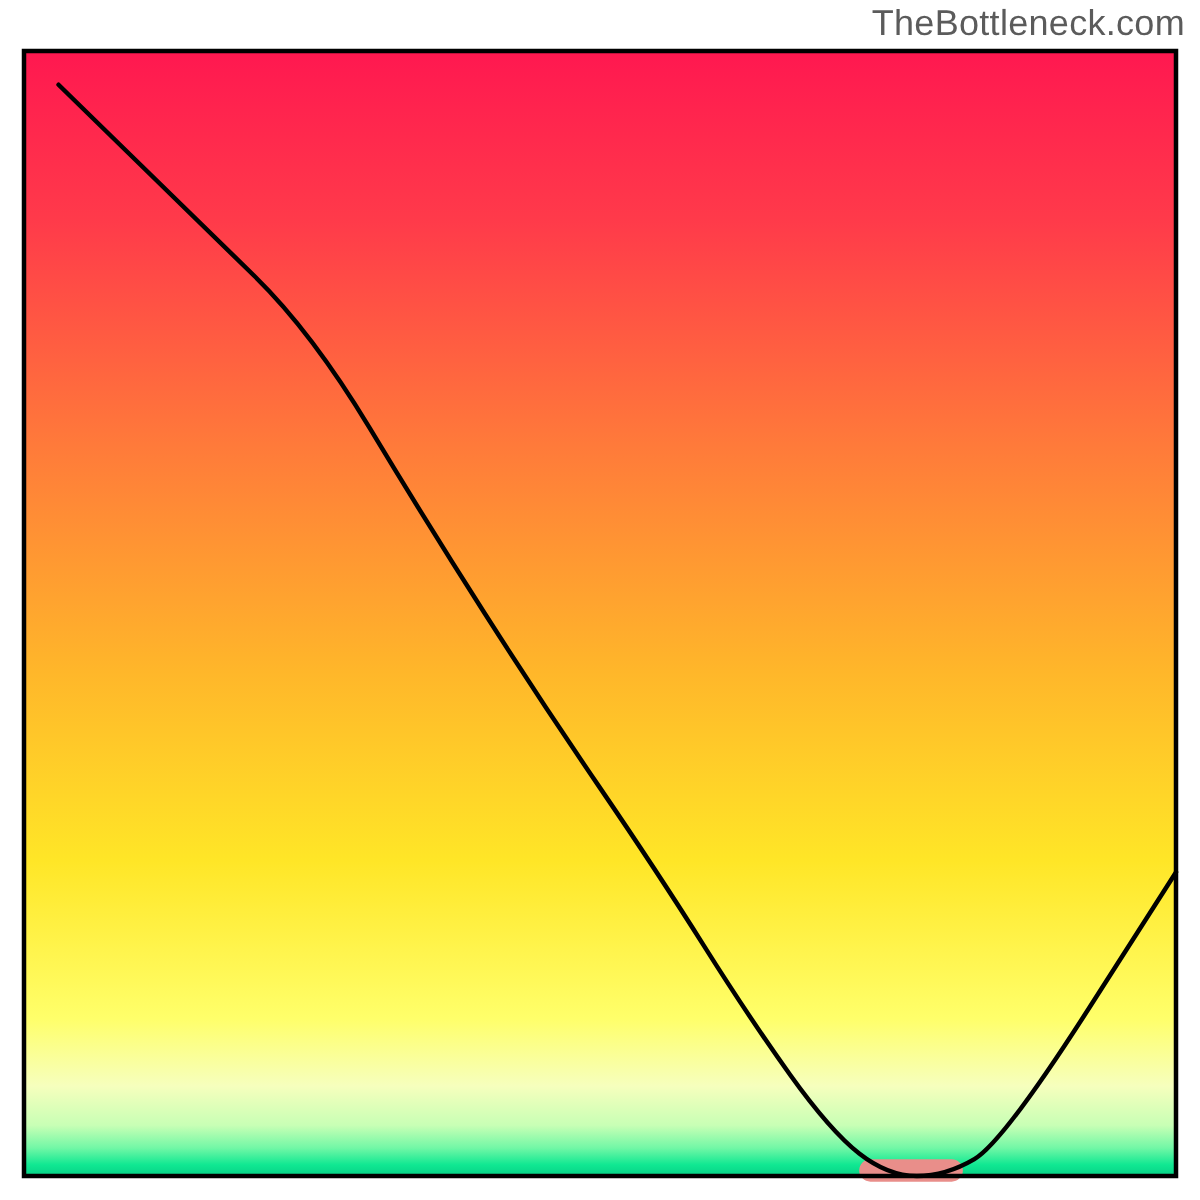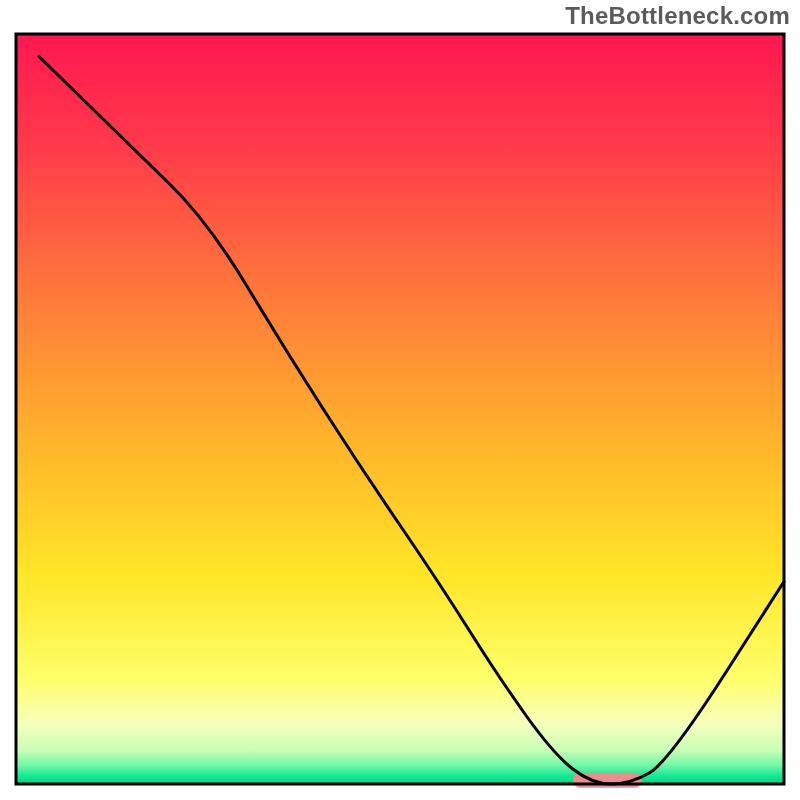--- a/index.html
+++ b/index.html
@@ -14,21 +14,21 @@
     position: relative;
     width: 800px;
     height: 800px;
   }
   .watermark {
     position: absolute;
     top: 2px;
     right: 10px;
     color: #5b5b5b;
     font-size: 24px;
-    font-weight: 700;
+    font-weight: 400;
     letter-spacing: 0.2px;
   }
   svg {
     display: block;
   }
 </style>
 </head>
 <body>
 
 <div class="container">

